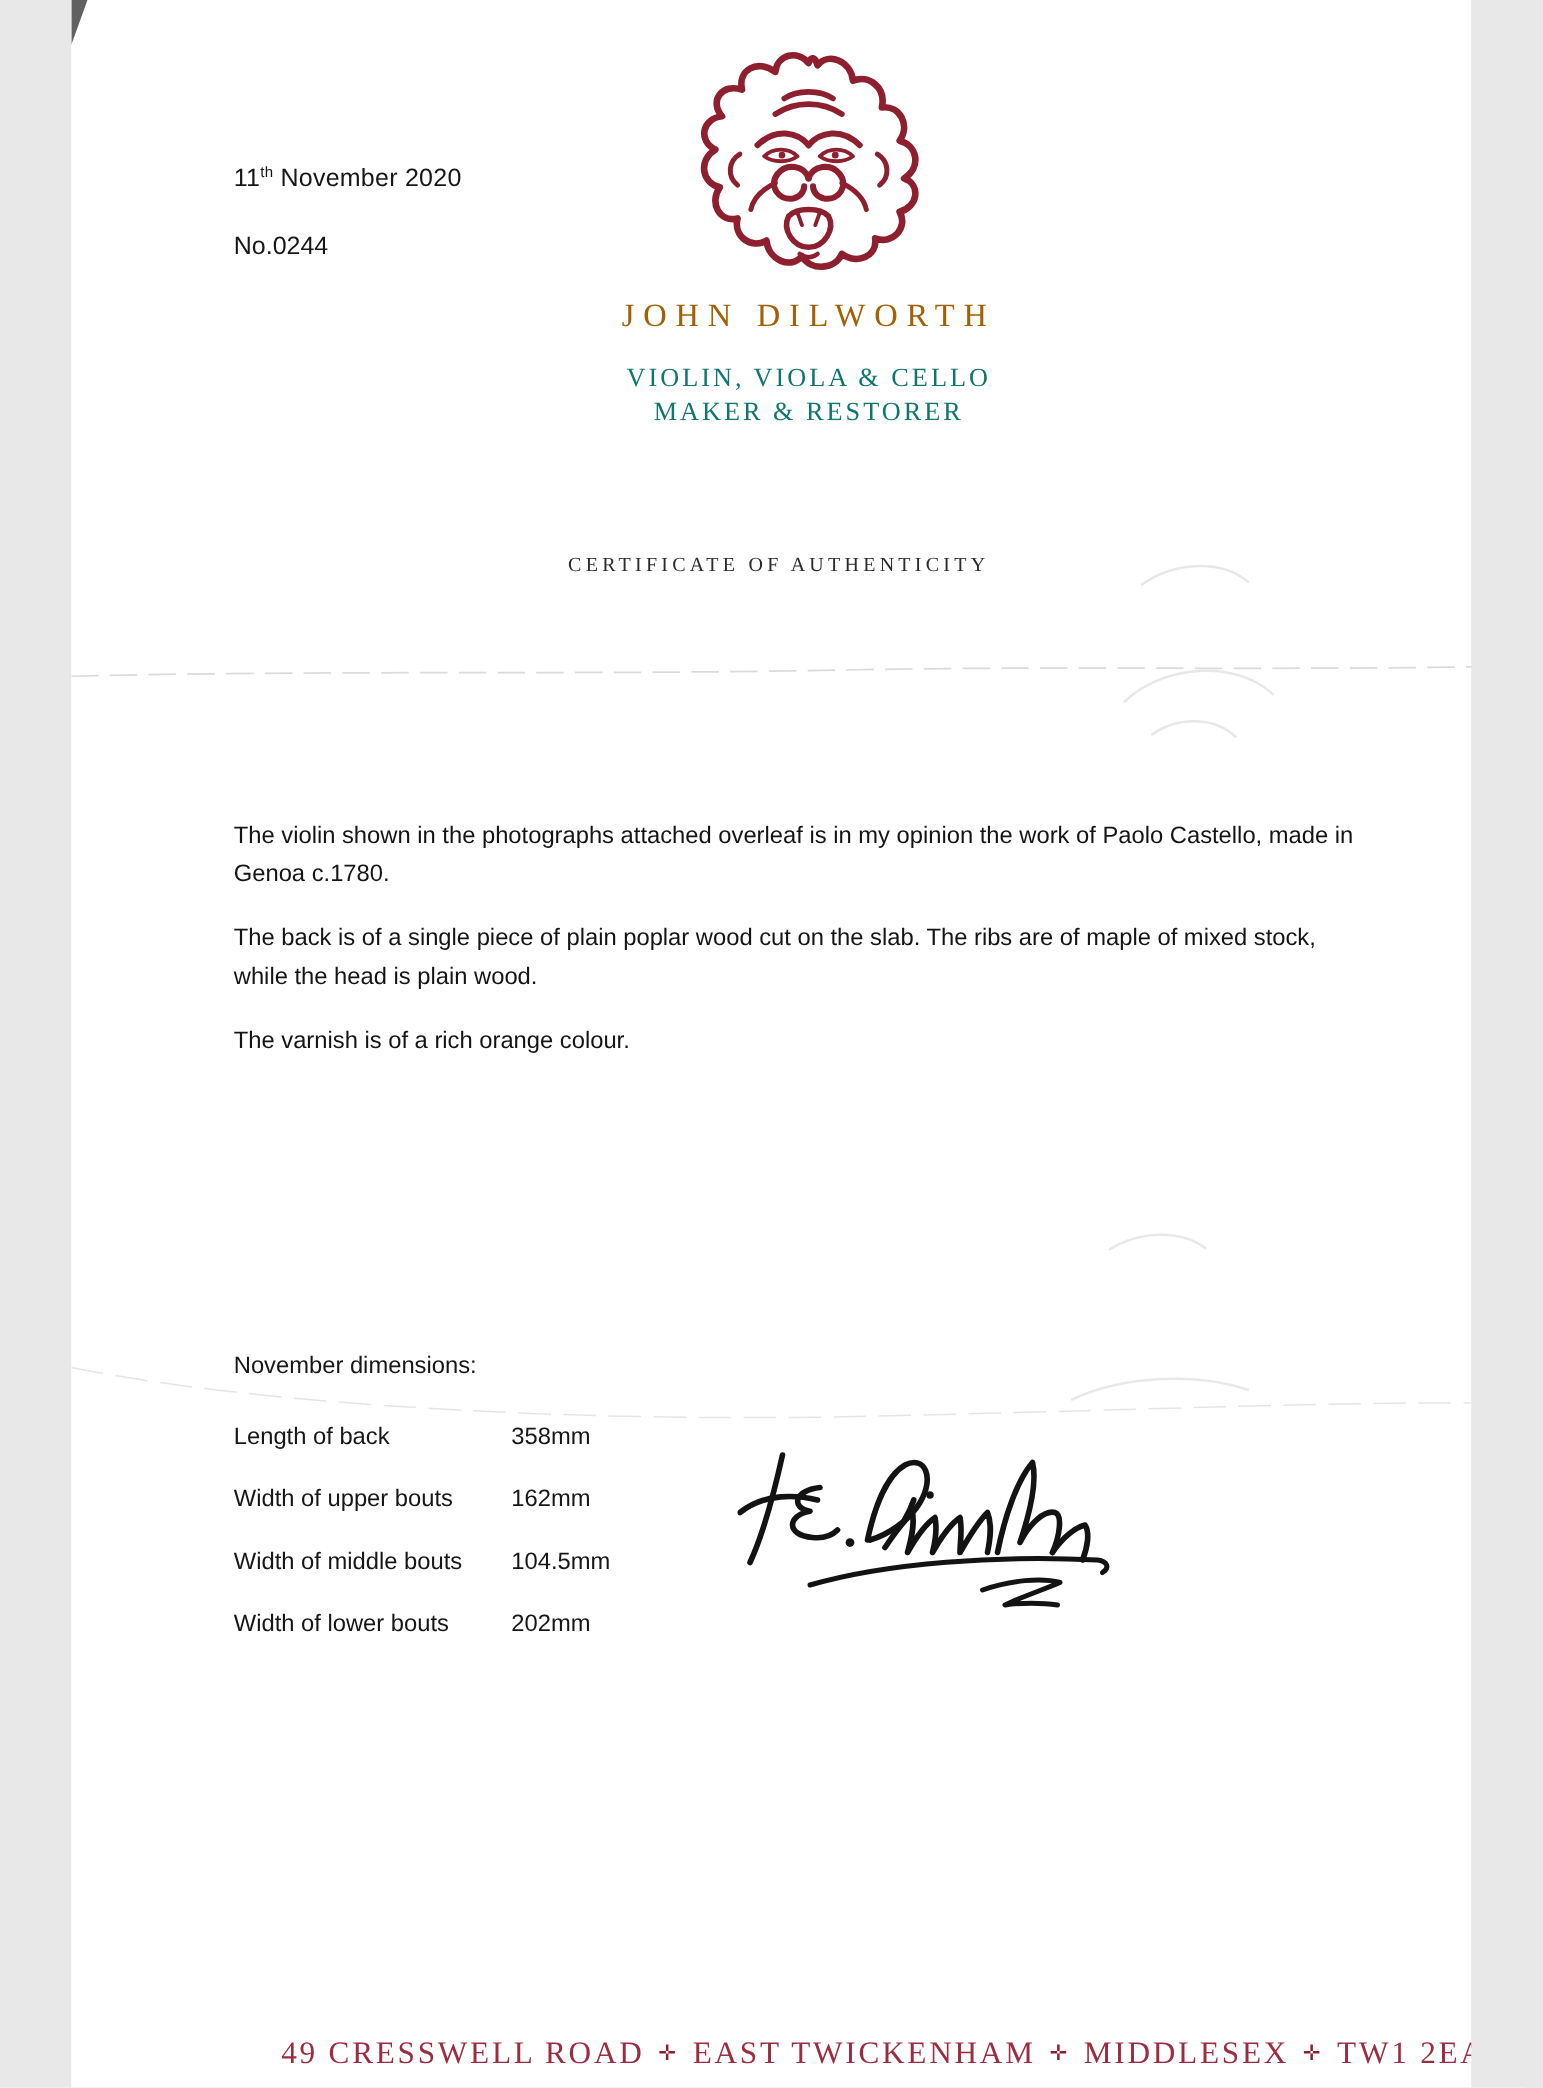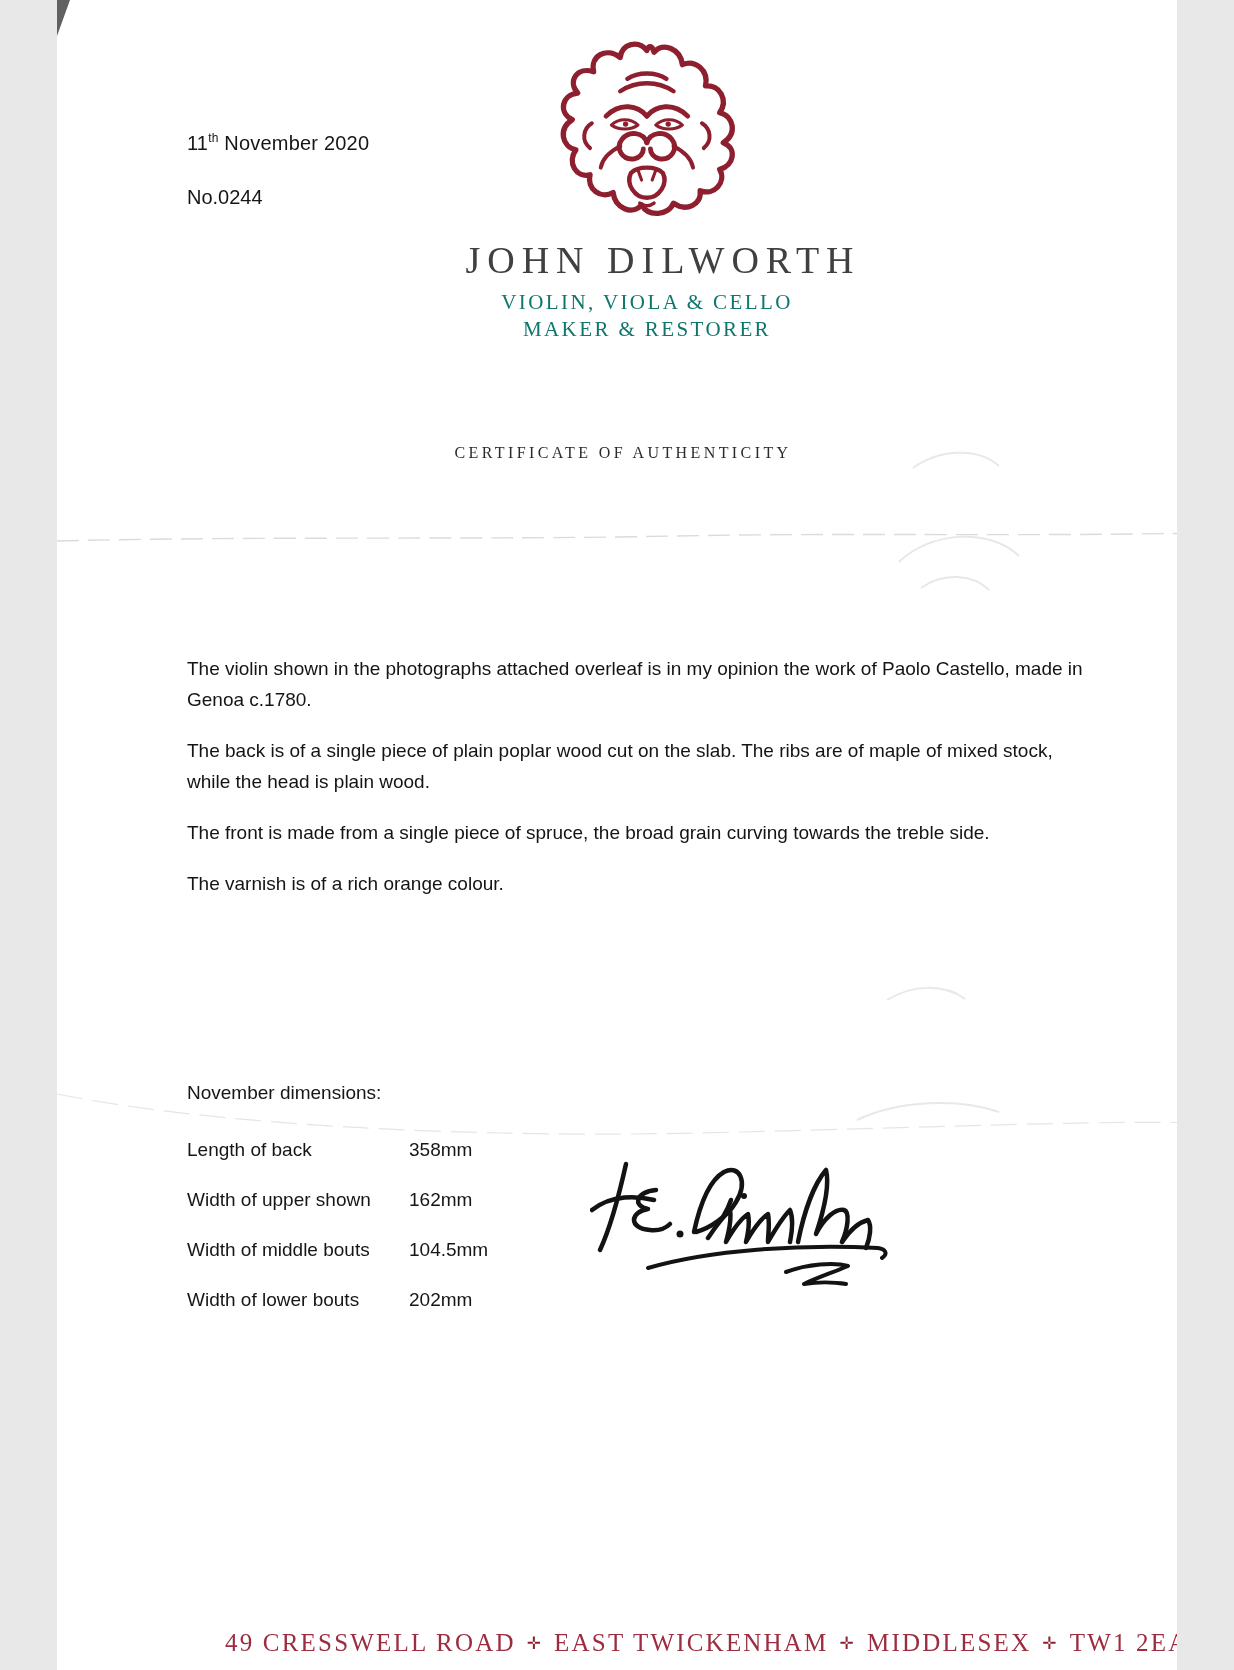--- a/index.html
+++ b/index.html
@@ -11,23 +11,23 @@
     overflow:hidden;
     font-family:"Liberation Sans",sans-serif;
     color:#161616;
   }
   
   .date-block{position:absolute;left:130px;top:132px;font-size:20px;letter-spacing:.2px;}
   .date-block sup{font-size:12px;line-height:0;}
   .no-block{position:absolute;left:130px;top:186px;font-size:20px;}
   .logo{position:absolute;left:494px;top:36px;width:190px;height:194px;}
   .brand-name{
-    position:absolute;left:606px;top:238px;transform:translateX(-50%);
-    font-family:"Liberation Serif",serif;font-size:38px;font-weight:400;
-    letter-spacing:7px;color:#404040;white-space:nowrap;margin:0;
+    position:absolute;left:590px;top:238px;transform:translateX(-50%);
+    font-family:"Liberation Serif",serif;font-size:26px;font-weight:400;
+    letter-spacing:7px;color:#a16207;white-space:nowrap;margin:0;
   }
   .brand-sub1,.brand-sub2{
     position:absolute;left:590px;transform:translateX(-50%);
     font-family:"Liberation Serif",serif;color:#0f766e;
     letter-spacing:2.4px;white-space:nowrap;
   }
   .brand-sub1{top:290px;font-size:21px;}
   .brand-sub2{top:317px;font-size:21px;}
   .doc-title{
     position:absolute;left:566px;top:444px;transform:translateX(-50%);
@@ -118,32 +118,31 @@
 
   <h1 class="brand-name">JOHN DILWORTH</h1>
   <div class="brand-sub1">VIOLIN, VIOLA &amp; CELLO</div>
   <div class="brand-sub2">MAKER &amp; RESTORER</div>
 
   <div class="doc-title">CERTIFICATE OF AUTHENTICITY</div>
 
   <div class="body-text">
     <p>The violin shown in the photographs attached overleaf is in my opinion the work of Paolo Castello, made in Genoa c.1780.</p>
     <p>The back is of a single piece of plain poplar wood cut on the slab. The ribs are of maple of mixed stock, while the head is plain wood.</p>
-    <p>The front is made from a single piece of spruce, the broad grain curving towards the treble side.</p>
     <p>The varnish is of a rich orange colour.</p>
   </div>
 
   <div class="dim-heading">November dimensions:</div>
   <div class="dim-table">
     <div class="dim-row">
       <span class="dim-label">Length of back</span>
       <span class="dim-value">358mm</span>
     </div>
     <div class="dim-row">
-      <span class="dim-label">Width of upper shown</span>
+      <span class="dim-label">Width of upper bouts</span>
       <span class="dim-value">162mm</span>
     </div>
     <div class="dim-row">
       <span class="dim-label">Width of middle bouts</span>
       <span class="dim-value">104.5mm</span>
     </div>
     <div class="dim-row">
       <span class="dim-label">Width of lower bouts</span>
       <span class="dim-value">202mm</span>
     </div>

